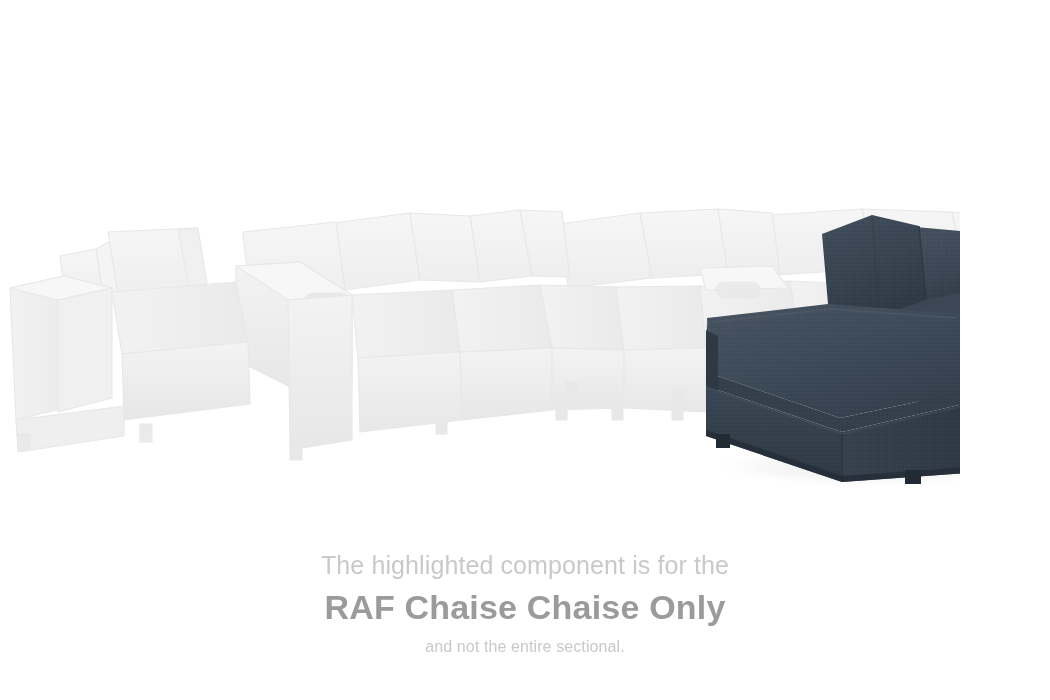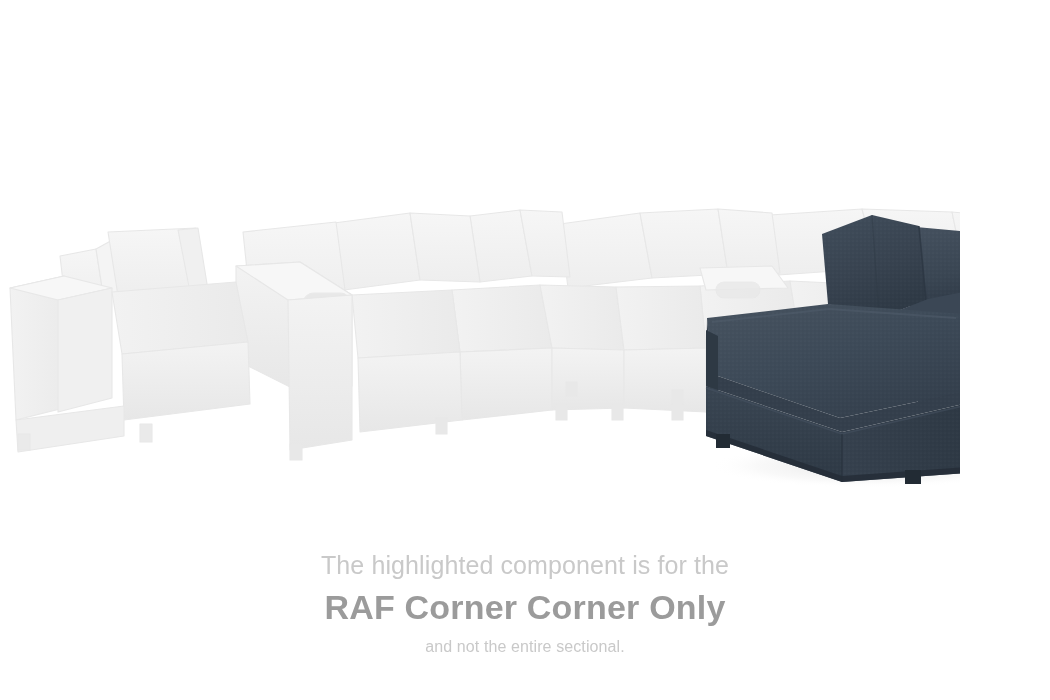--- a/index.html
+++ b/index.html
@@ -289,17 +289,17 @@
       <path d="M706 430 L842 476 L1010 464 L1010 470 L842 482 L706 436 Z" fill="#242d37" opacity="0.85"></path>
 
       <rect x="716" y="434" width="14" height="14" fill="#222b34"></rect>
       <rect x="905" y="470" width="16" height="14" fill="#222b34"></rect>
       <rect x="996" y="452" width="14" height="12" fill="#26303a"></rect>
     </g>
   </svg>
 
   <div id="caption-block">
     <div class="cap-line-1" style="color: rgb(201, 201, 201);">The highlighted component is for the</div>
-    <div class="cap-line-2" style="color: rgb(155, 155, 155);">RAF Corner Corner Only</div>
+    <div class="cap-line-2" style="color: rgb(155, 155, 155);">RAF Chaise Chaise Only</div>
     <div class="cap-line-3" style="color: rgb(201, 201, 201);">and not the entire sectional.</div>
   </div>
 
 </div>
 
 </body></html>

